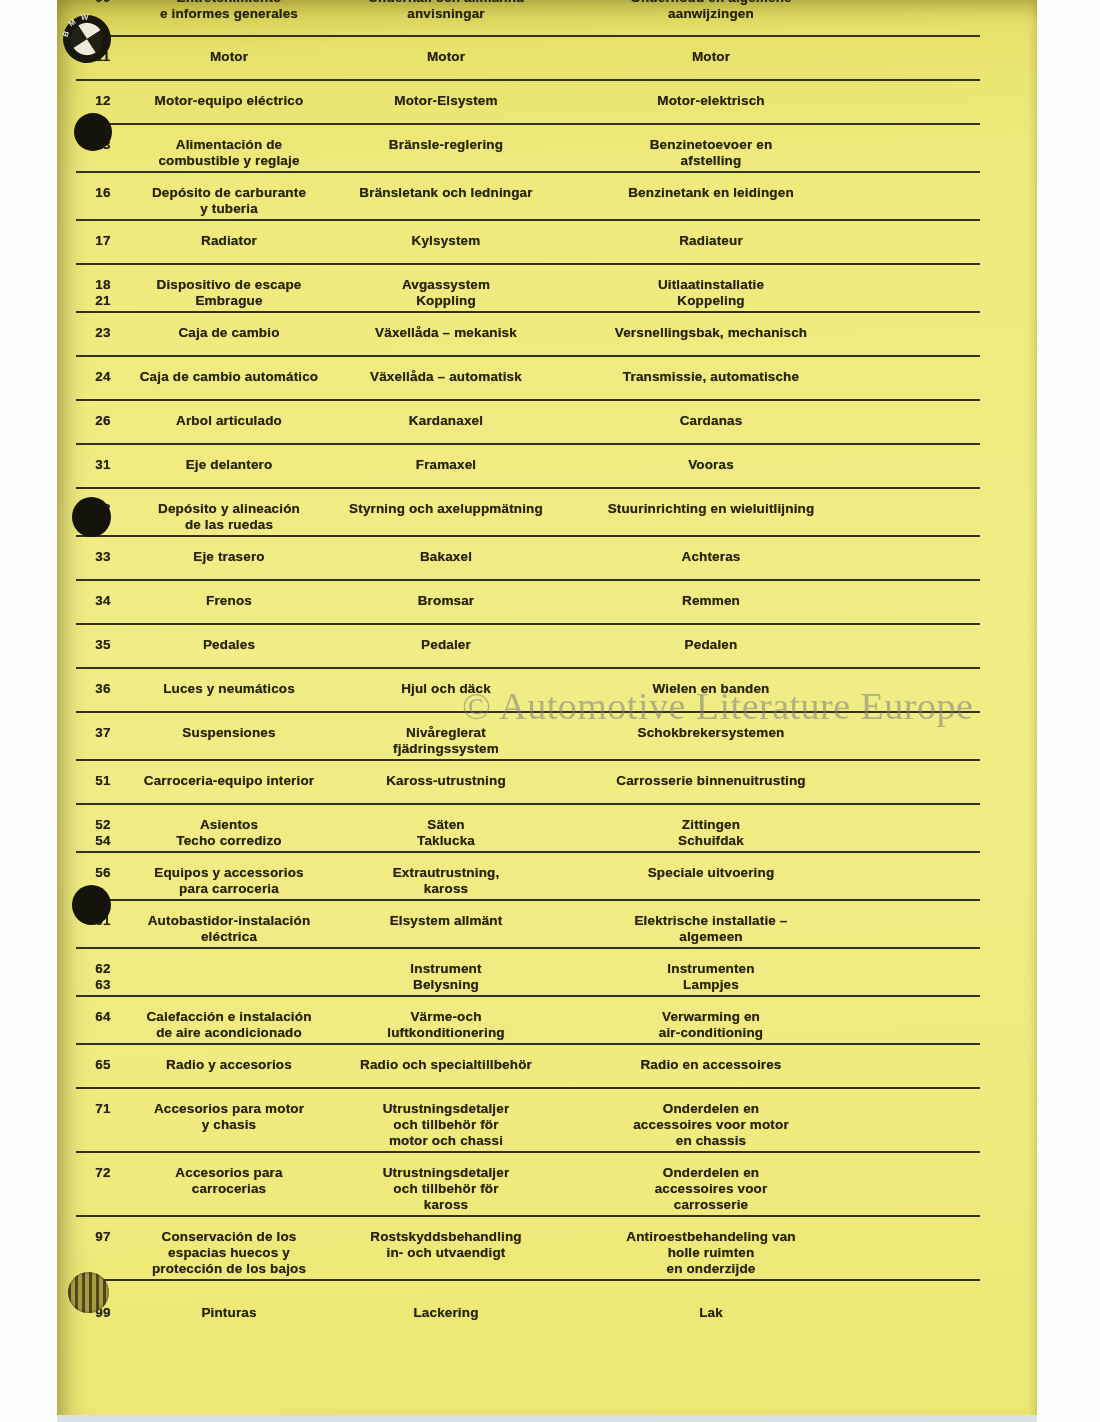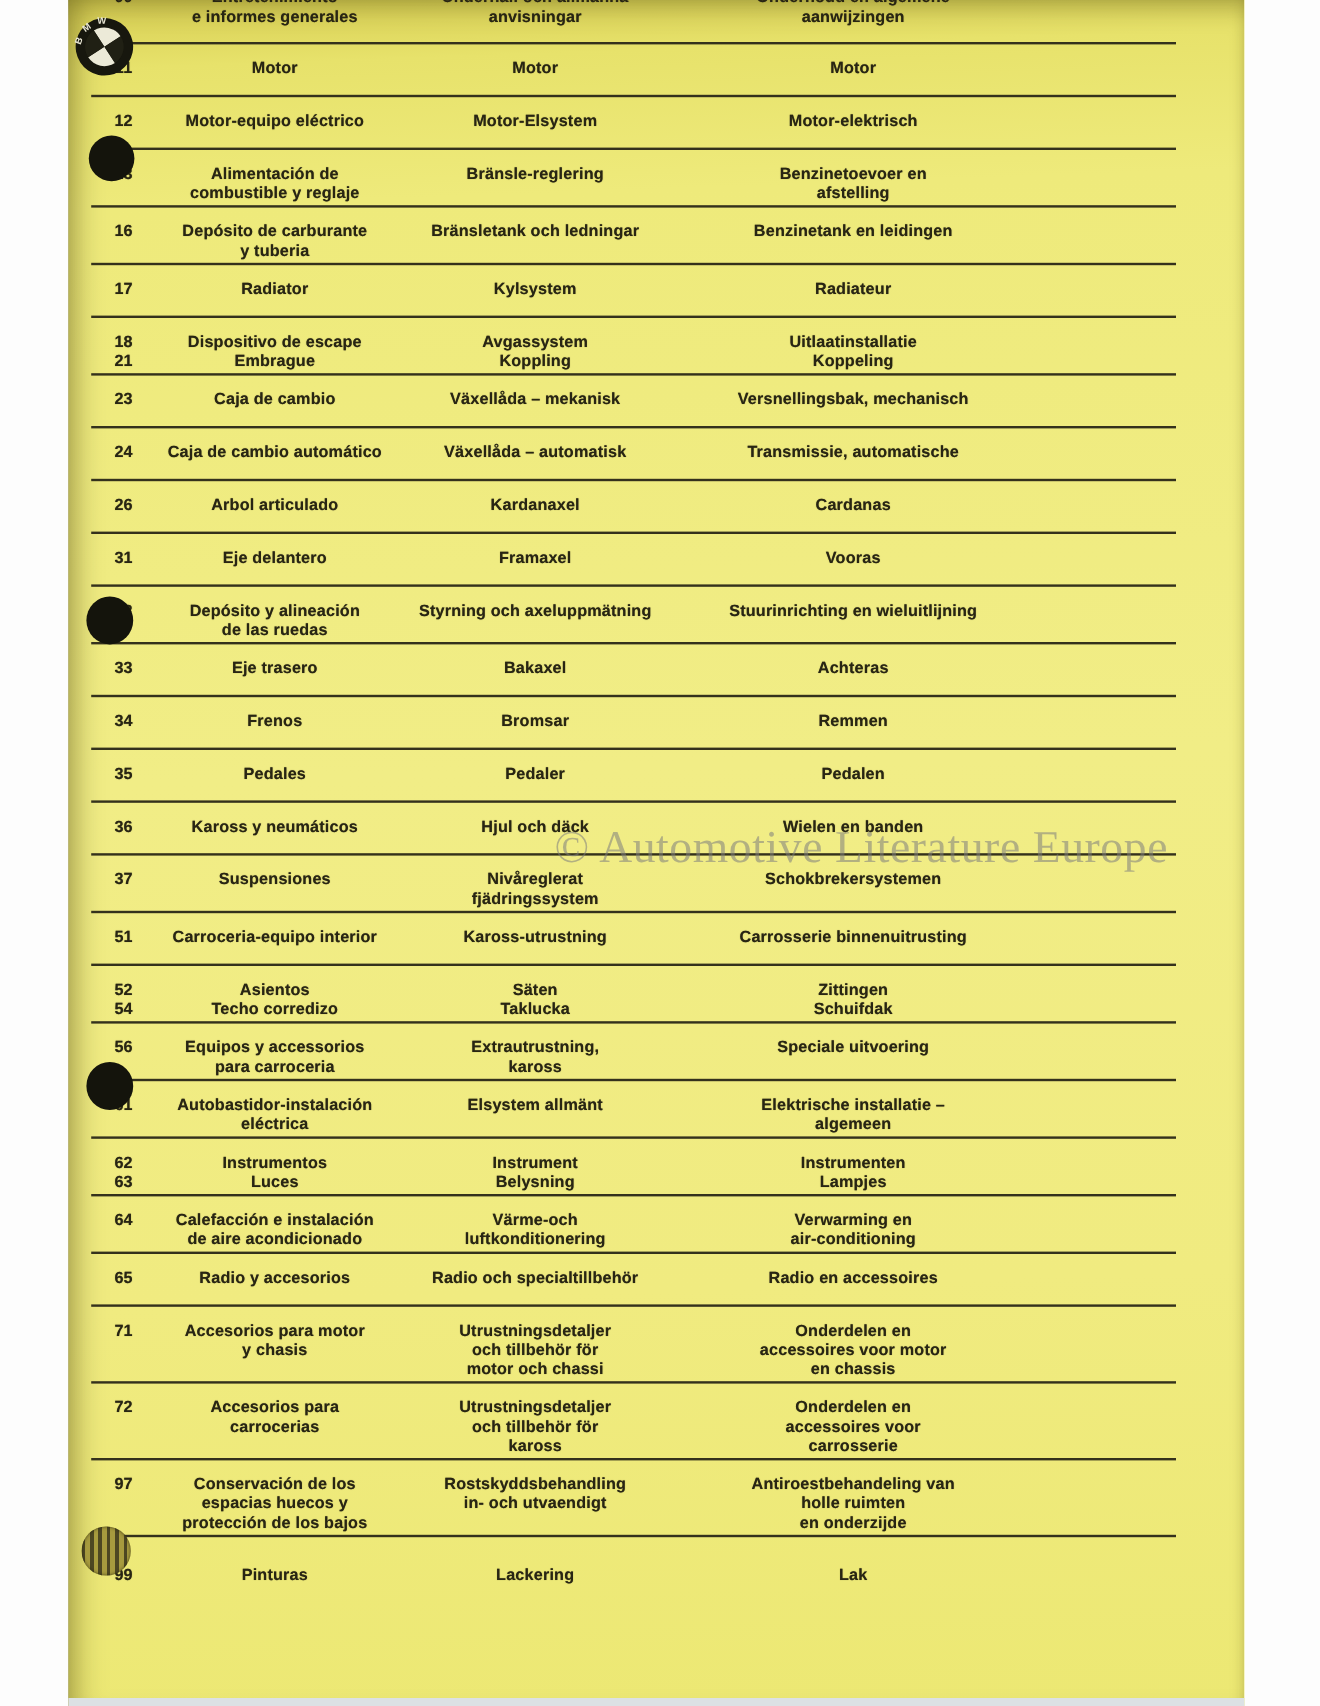--- a/index.html
+++ b/index.html
@@ -184,21 +184,21 @@
         <div class="cell nl">Remmen</div>
       </div>
       <div class="row h1">
         <div class="cell code">35</div>
         <div class="cell es">Pedales</div>
         <div class="cell sv">Pedaler</div>
         <div class="cell nl">Pedalen</div>
       </div>
       <div class="row h1">
         <div class="cell code">36</div>
-        <div class="cell es">Kaross y neumáticos</div>
+        <div class="cell es">Luces y neumáticos</div>
         <div class="cell sv">Hjul och däck</div>
         <div class="cell nl">Wielen en banden</div>
       </div>
       <div class="row h2">
         <div class="cell code">37</div>
         <div class="cell es">Suspensiones</div>
         <div class="cell sv">Nivåreglerat
 fjädringssystem</div>
         <div class="cell nl">Schokbrekersystemen</div>
       </div>
@@ -230,22 +230,20 @@
         <div class="cell code">61</div>
         <div class="cell es">Autobastidor-instalación
 eléctrica</div>
         <div class="cell sv">Elsystem allmänt</div>
         <div class="cell nl">Elektrische installatie –
 algemeen</div>
       </div>
       <div class="row h2">
         <div class="cell code">62
 63</div>
-        <div class="cell es">Instrumentos
-Luces</div>
         <div class="cell sv">Instrument
 Belysning</div>
         <div class="cell nl">Instrumenten
 Lampjes</div>
       </div>
       <div class="row h2">
         <div class="cell code">64</div>
         <div class="cell es">Calefacción e instalación
 de aire acondicionado</div>
         <div class="cell sv">Värme-och

